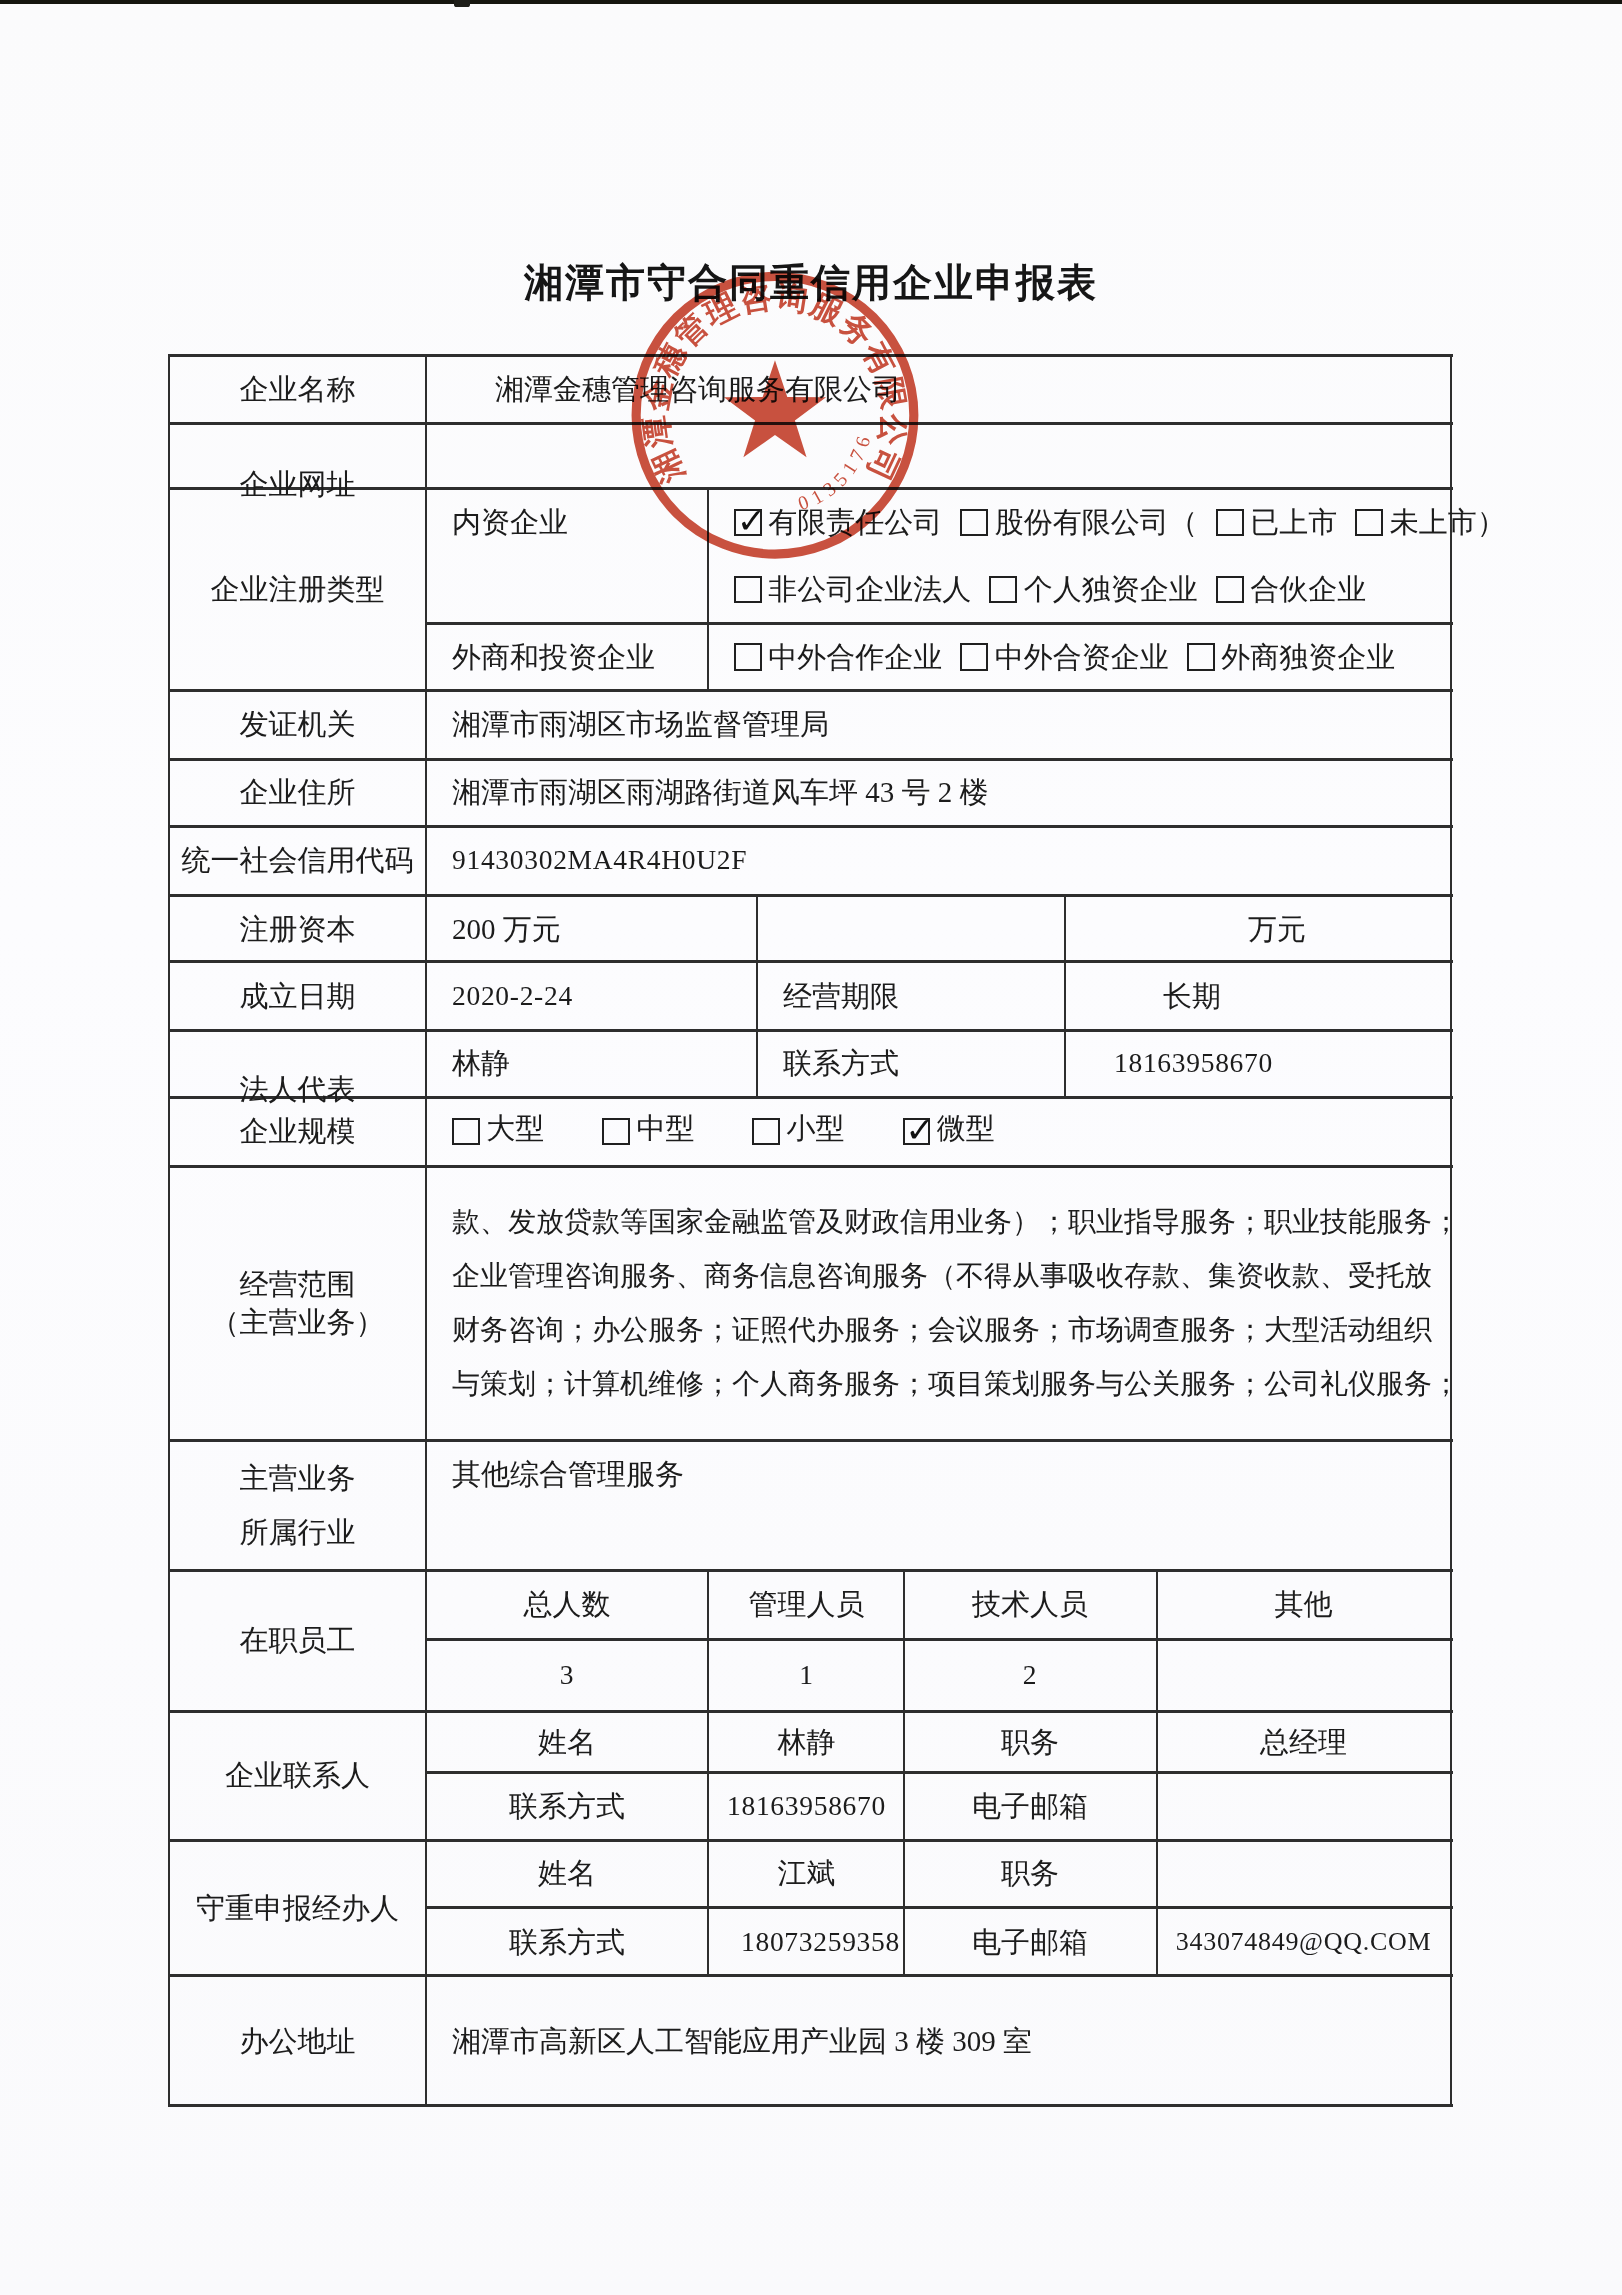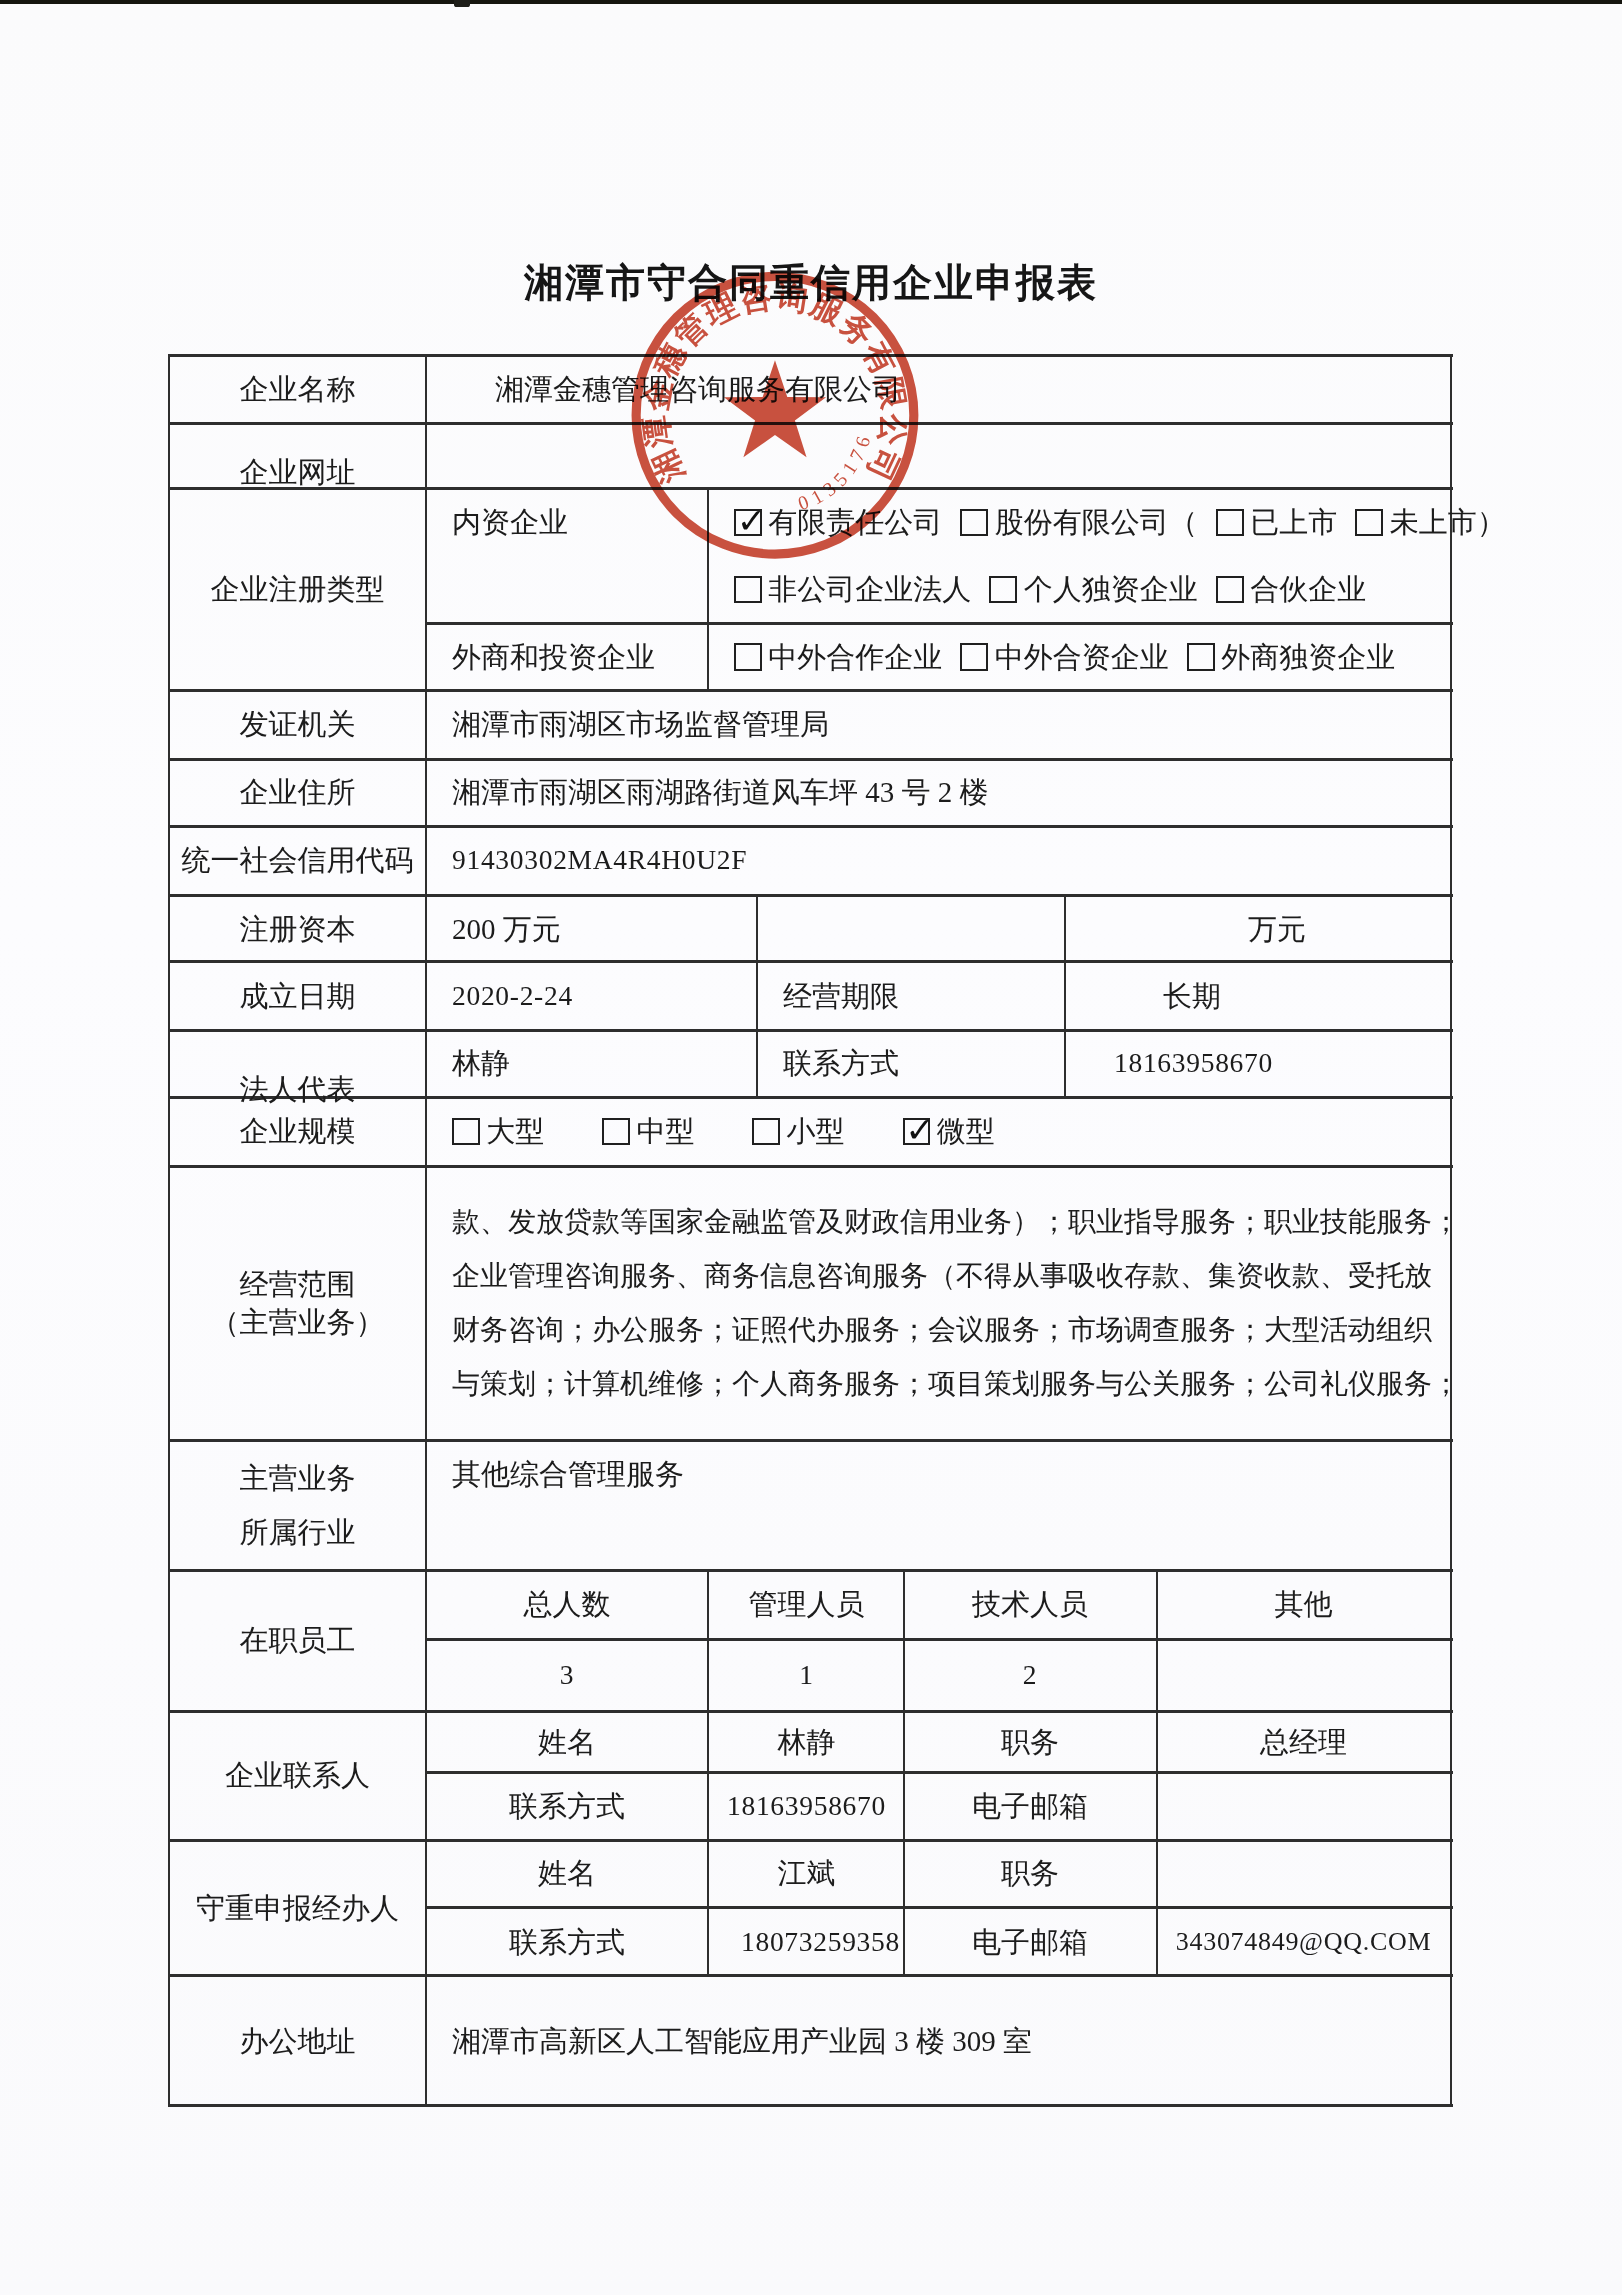--- a/index.html
+++ b/index.html
@@ -25,21 +25,21 @@
   .latin{font-size:27.5px;letter-spacing:0.7px;}
   .two-line{flex-direction:column;justify-content:center;}
   .two-line .l{display:block;}
   .gap48 .l{margin:1px 0;}
   .gap28 .l{margin:9.2px 0;}
   .top-align{align-items:flex-start;padding-top:15.7px;}
   .scope-lines{flex-direction:column;justify-content:center;align-items:flex-start;}
   .scope-lines .sl{display:block;height:54px;line-height:54px;white-space:nowrap;font-size:28px;}
   
   .ck-item{display:inline-flex;align-items:center;margin-right:18.3px;white-space:nowrap;}
-  .wide-gap .ck-item{margin-right:58px;}
+  .wide-gap .ck-item{margin-right:58px;font-family:Liberation Mono, monospace;}
   .ckbox{display:inline-block;width:23.6px;height:23.6px;border:2px solid #202020;margin-right:6.6px;
          position:relative;flex:0 0 auto;background:transparent;}
   .ckbox.checked::after{content:"\2713";position:absolute;left:0.7px;top:-10.5px;
          font-family:"DejaVu Sans",sans-serif;font-weight:bold;font-size:35px;color:#111;}
   
   .stamp{position:absolute;left:0;top:0;width:1622px;height:2295px;pointer-events:none;
          mix-blend-mode:multiply;opacity:.9;}
 </style>
 </head>
 <body>
@@ -78,21 +78,21 @@
       <div class="vline" style="left: 425px; top: 354px; height: 1753px;"></div>
       <div class="vline" style="left: 707px; top: 487px; height: 204px;"></div>
       <div class="vline" style="left: 756px; top: 894px; height: 204px;"></div>
       <div class="vline" style="left: 1064px; top: 894px; height: 204px;"></div>
       <div class="vline" style="left: 707px; top: 1569px; height: 408px;"></div>
       <div class="vline" style="left: 903px; top: 1569px; height: 408px;"></div>
       <div class="vline" style="left: 1156px; top: 1569px; height: 408px;"></div>
     </div>
 
   <div class="cell center" style="left:169px;top:355px;width:257px;height:68px">企业名称</div>
-  <div class="cell center" style="left:169px;top:430px;width:257px;height:84px">企业网址</div>
+  <div class="cell center" style="left:169px;top:442px;width:257px;height:84px">企业网址</div>
   <div class="cell center" style="left:169px;top:489px;width:257px;height:201px">企业注册类型</div>
   <div class="cell center" style="left:169px;top:690px;width:257px;height:69px">发证机关</div>
   <div class="cell center" style="left:169px;top:759px;width:257px;height:67px">企业住所</div>
   <div class="cell center" style="left:169px;top:826px;width:257px;height:69px">统一社会信用代码</div>
   <div class="cell center" style="left:169px;top:896px;width:257px;height:66px">注册资本</div>
   <div class="cell center" style="left:169px;top:962px;width:257px;height:68px">成立日期</div>
   <div class="cell center" style="left:169px;top:1056px;width:257px;height:67px">法人代表</div>
   <div class="cell center" style="left:169px;top:1097px;width:257px;height:69px">企业规模</div>
   <div class="cell center two-line gap48" style="left:169px;top:1166px;width:257px;height:274px">
     <span class="l">经营范围</span>

